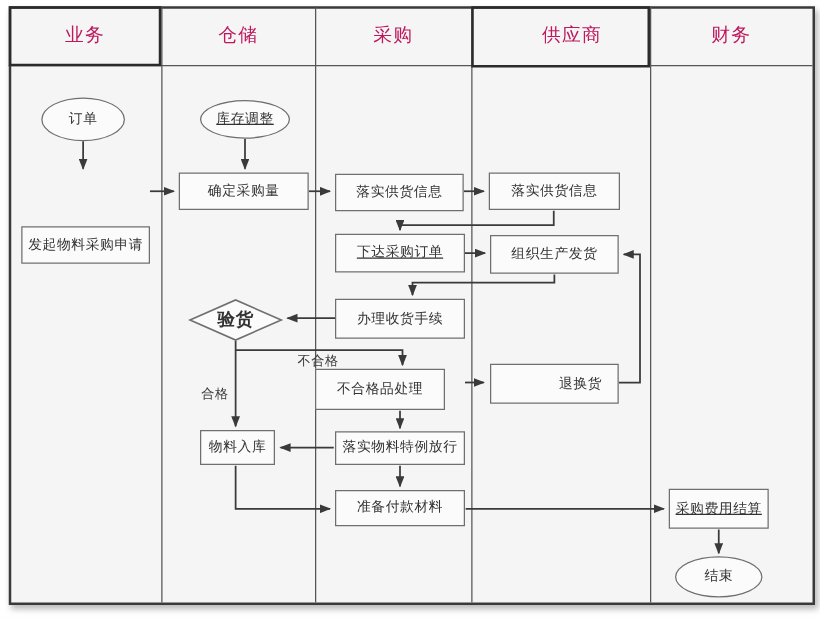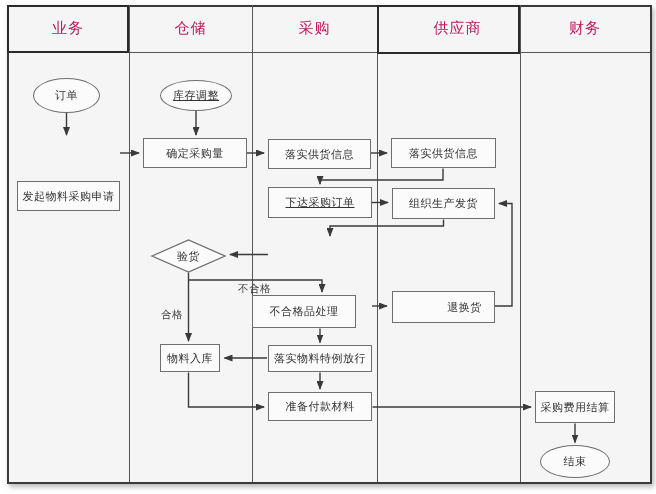--- a/index.html
+++ b/index.html
@@ -30,21 +30,21 @@
   .shape-fill{fill:var(--box-fill);stroke:var(--box-border);stroke-width:1.3px;}
   .node{
     position:absolute;box-sizing:border-box;background:var(--box-fill);
     border:1.3px solid var(--box-border);
     display:flex;align-items:center;justify-content:center;text-align:center;
     font-size:11px;color:var(--text);letter-spacing:0.5px;line-height:1.1;
   }
   .ellipse{border-radius:50%;}
   .diamond-label{
     position:absolute;display:flex;align-items:center;justify-content:center;
-    font-size:11px;color:var(--text);letter-spacing:0.5px;background:transparent;border:none;
+    font-size:14px;color:var(--text);letter-spacing:0.5px;background:transparent;border:none;font-weight:bold;
   }
   .edge-label{
     position:absolute;font-size:10.5px;color:#3c3c3c;letter-spacing:0.5px;
   }
 </style>
 </head>
 <body>
 
 <div class="canvas">
 
@@ -94,25 +94,26 @@
   </svg>
 
   <div class="node ellipse" style="left:33px;top:78px;width:67px;height:35px;">订单</div>
   <div class="node ellipse" style="left:160px;top:80px;width:72px;height:31px;text-decoration:underline;">库存调整</div>
   <div class="node" style="left:17px;top:138px;width:103px;height:30px;margin-top:43px;">发起物料采购申请</div>
   <div class="node" style="left:143px;top:138px;width:104px;height:30px;">确定采购量</div>
   <div class="node" style="left:268px;top:139px;width:103px;height:30px;">落实供货信息</div>
   <div class="node" style="left:391px;top:138px;width:105px;height:30px;">落实供货信息</div>
   <div class="node" style="left:268px;top:187px;width:104px;height:31px;text-decoration:underline;">下达采购订单</div>
   <div class="node" style="left:392px;top:188px;width:103px;height:31px;">组织生产发货</div>
+  <div class="node" style="left:268px;top:239px;width:104px;height:32px;">办理收货手续</div>
   <div class="diamond-label" style="left:160px;top:246px;width:57px;height:20px;">验货</div>
   <div class="node" style="left:252px;top:295px;width:104px;height:33px;">不合格品处理</div>
   <div class="node" style="left:392px;top:291px;width:103px;height:32px;padding-left:42px;">退换货</div>
   <div class="node" style="left:160px;top:344px;width:60px;height:28px;">物料入库</div>
   <div class="node" style="left:268px;top:345px;width:104px;height:27px;">落实物料特例放行</div>
   <div class="node" style="left:268px;top:392px;width:104px;height:29px;">准备付款材料</div>
-  <div class="node" style="left:535px;top:391px;width:80px;height:32px;">采购费用结算</div>
+  <div class="node" style="left:535px;top:391px;width:80px;height:32px;text-decoration:underline;">采购费用结算</div>
   <div class="node ellipse" style="left:540px;top:445px;width:70px;height:33px;">结束</div>
 
   <div class="edge-label" style="left:161px;top:289px;margin-top:19px;">合格</div>
   <div class="edge-label" style="left:238px;top:282px;">不合格</div>
 
 </div>
 
 </body></html>

